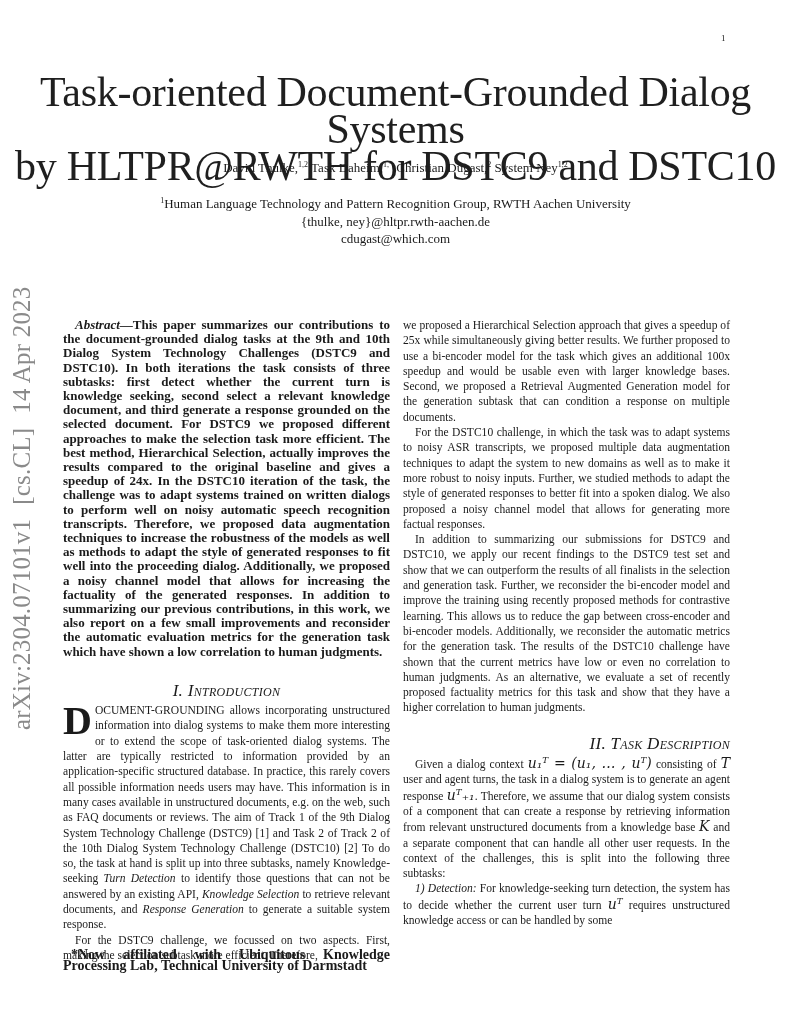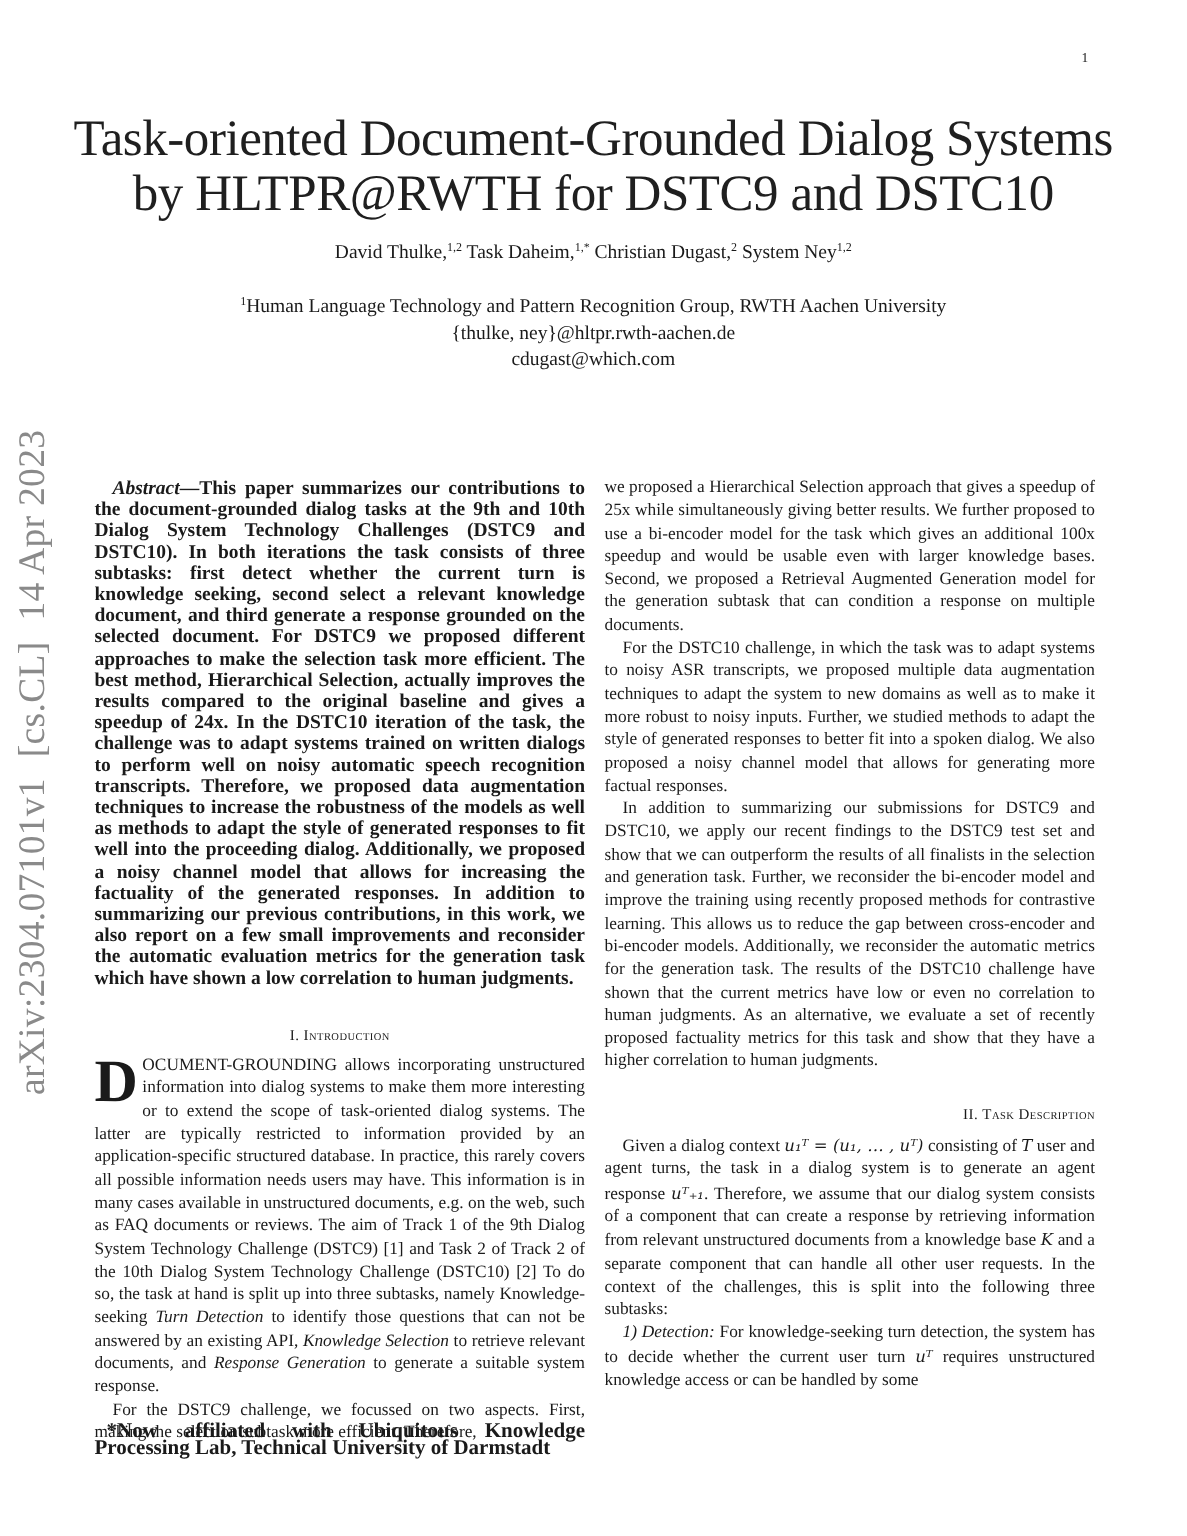--- a/index.html
+++ b/index.html
@@ -7,21 +7,21 @@
     width: 791px; height: 1024px; position: relative; overflow: hidden;
     font-family: "Liberation Serif", "DejaVu Serif", serif;
     color: #1a1a1a;
   }
   .page-number {
     position: absolute; top: 33px; left: 721px;
     font-size: 9px;
   }
   .title {
     position: absolute; top: 74px; left: 0; width: 791px;
-    text-align: center; font-size: 34px; line-height: 37px;
+    text-align: center; font-size: 42px; line-height: 37px;
     font-weight: normal; margin: 0; color: #1f1f1f;
     letter-spacing: -0.3px;
   }
   .authors {
     position: absolute; top: 160px; left: 0; width: 791px;
     text-align: center; font-size: 13px; line-height: 16px;
   }
   .authors sup { font-size: 8px; vertical-align: 5px; line-height: 0; }
   .affiliations {
     position: absolute; top: 195px; left: 0; width: 791px;
@@ -40,34 +40,35 @@
     font-size: 11.55px; line-height: 15.3px; text-align: justify;
     hyphens: manual;
   }
   .col.left { left: 63px; }
   .col.right { left: 403px; }
   .col p { margin: 0; }
   .indent { text-indent: 12px; }
   .abstract { font-weight: bold; font-size: 13px; line-height: 14.2px; }
   .abstract .lead { font-style: italic; }
   .section-heading {
-    text-align: center; font-size: 10px; margin: 0; font-weight: normal;
+    text-align: center; font-size: 17px; margin: 0; font-weight: normal;
     letter-spacing: 0.3px;
+    font-style: italic;
   }
   .smallcaps { font-variant: small-caps; }
   .dropcap {
     float: left; font-size: 40px; line-height: 30px; font-weight: bold;
     margin: 3px 3px 0 0; padding: 0;
   }
   .footnote {
     position: absolute; top: 949px; left: 63px; width: 327px;
     font-size: 14px; line-height: 11px; text-align: justify; font-weight: bold;
   }
   i, em { font-style: italic; }
-  .math { font-style: italic; font-family: "DejaVu Serif", serif; font-size: 11px; }
+  .math { font-style: italic; font-family: "DejaVu Serif", serif; font-size: 14px; }
 </style>
 </head>
 <body>
 
 <div class="page-number">1</div>
 
 <h1 class="title">
   <span>Task-oriented Document-Grounded Dialog Systems</span><br>
   <span>by HLTPR@RWTH for DSTC9 and DSTC10</span>
 </h1>

